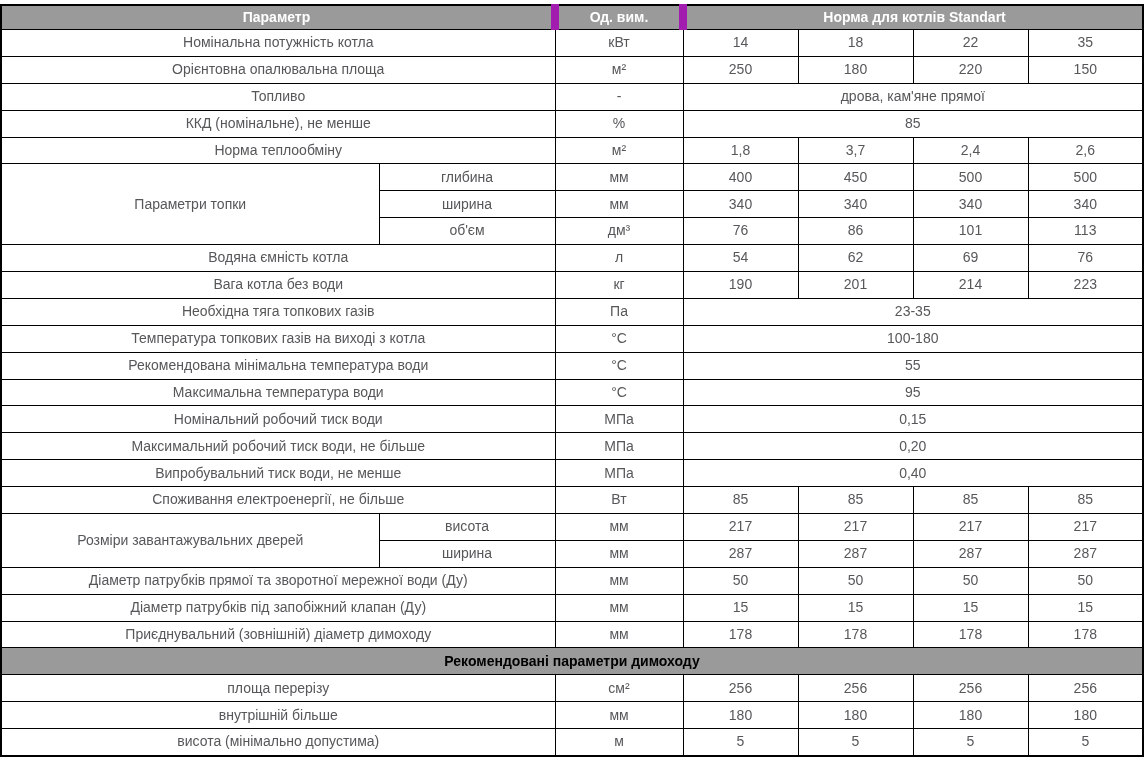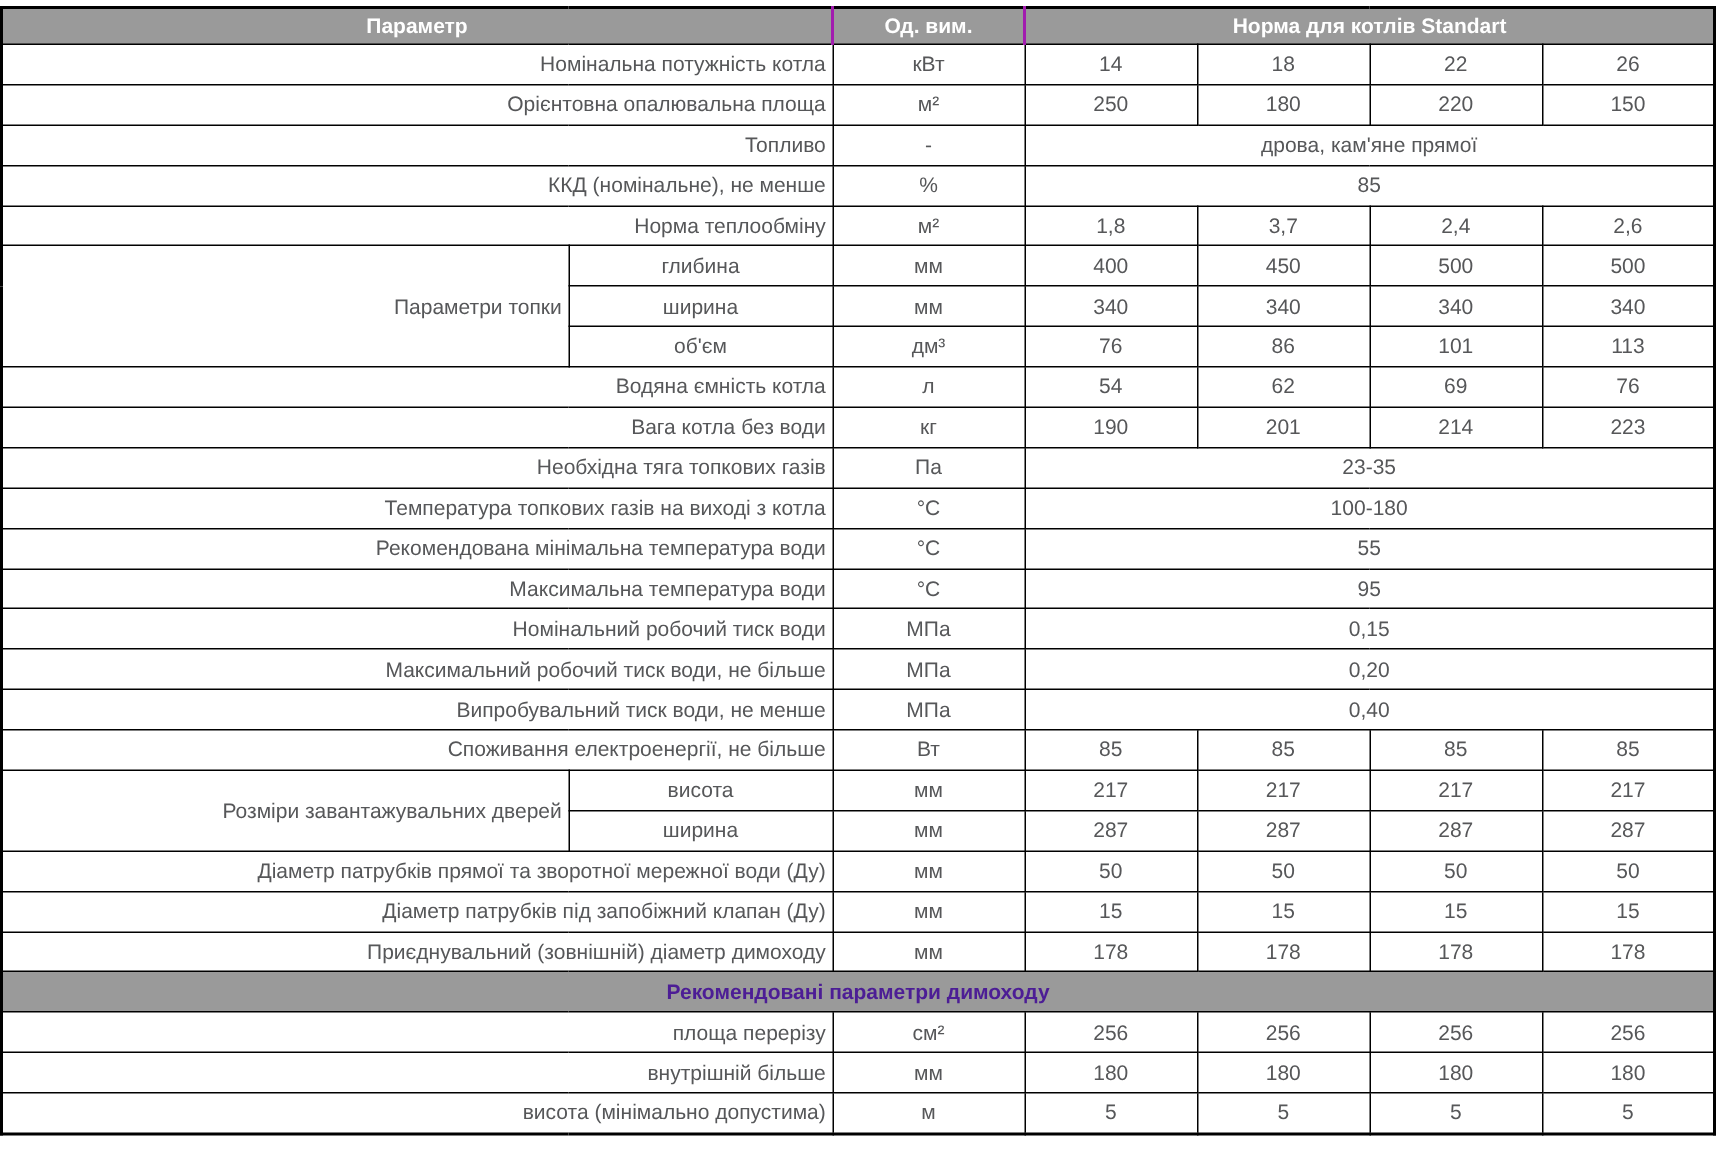--- a/index.html
+++ b/index.html
@@ -33,31 +33,31 @@
     vertical-align: middle;
   }
   table.spec th {
     background: #9a9a9a;
     color: #ffffff;
     font-weight: bold;
     text-align: center;
     height: 23px;
   }
   table.spec th.gap {
-    border-left: 2px solid #a21caf;
+    border-left: 8px solid #a21caf;
   }
   td.label {
-    text-align: right;
+    text-align: center;
   }
   td.c {
     text-align: center;
   }
   td.section {
     background: #9a9a9a;
-    color: #4c1d95;
+    color: #000000;
     font-weight: bold;
     text-align: center;
   }
 </style>
 </head>
 <body>
 
 <div class="page">
   <table class="spec">
     <colgroup>
@@ -76,21 +76,21 @@
       <th class="gap">Од. вим.</th>
       <th class="gap" colspan="4">Норма для котлів Standart</th>
     </tr>
 
     <tr>
       <td class="label" colspan="2">Номінальна потужність котла</td>
       <td class="c">кВт</td>
       <td class="c">14</td>
       <td class="c">18</td>
       <td class="c">22</td>
-      <td class="c">26</td>
+      <td class="c">35</td>
     </tr>
 
     <tr>
       <td class="label" colspan="2">Орієнтовна опалювальна площа</td>
       <td class="c">м²</td>
       <td class="c">250</td>
       <td class="c">180</td>
       <td class="c">220</td>
       <td class="c">150</td>
     </tr>

